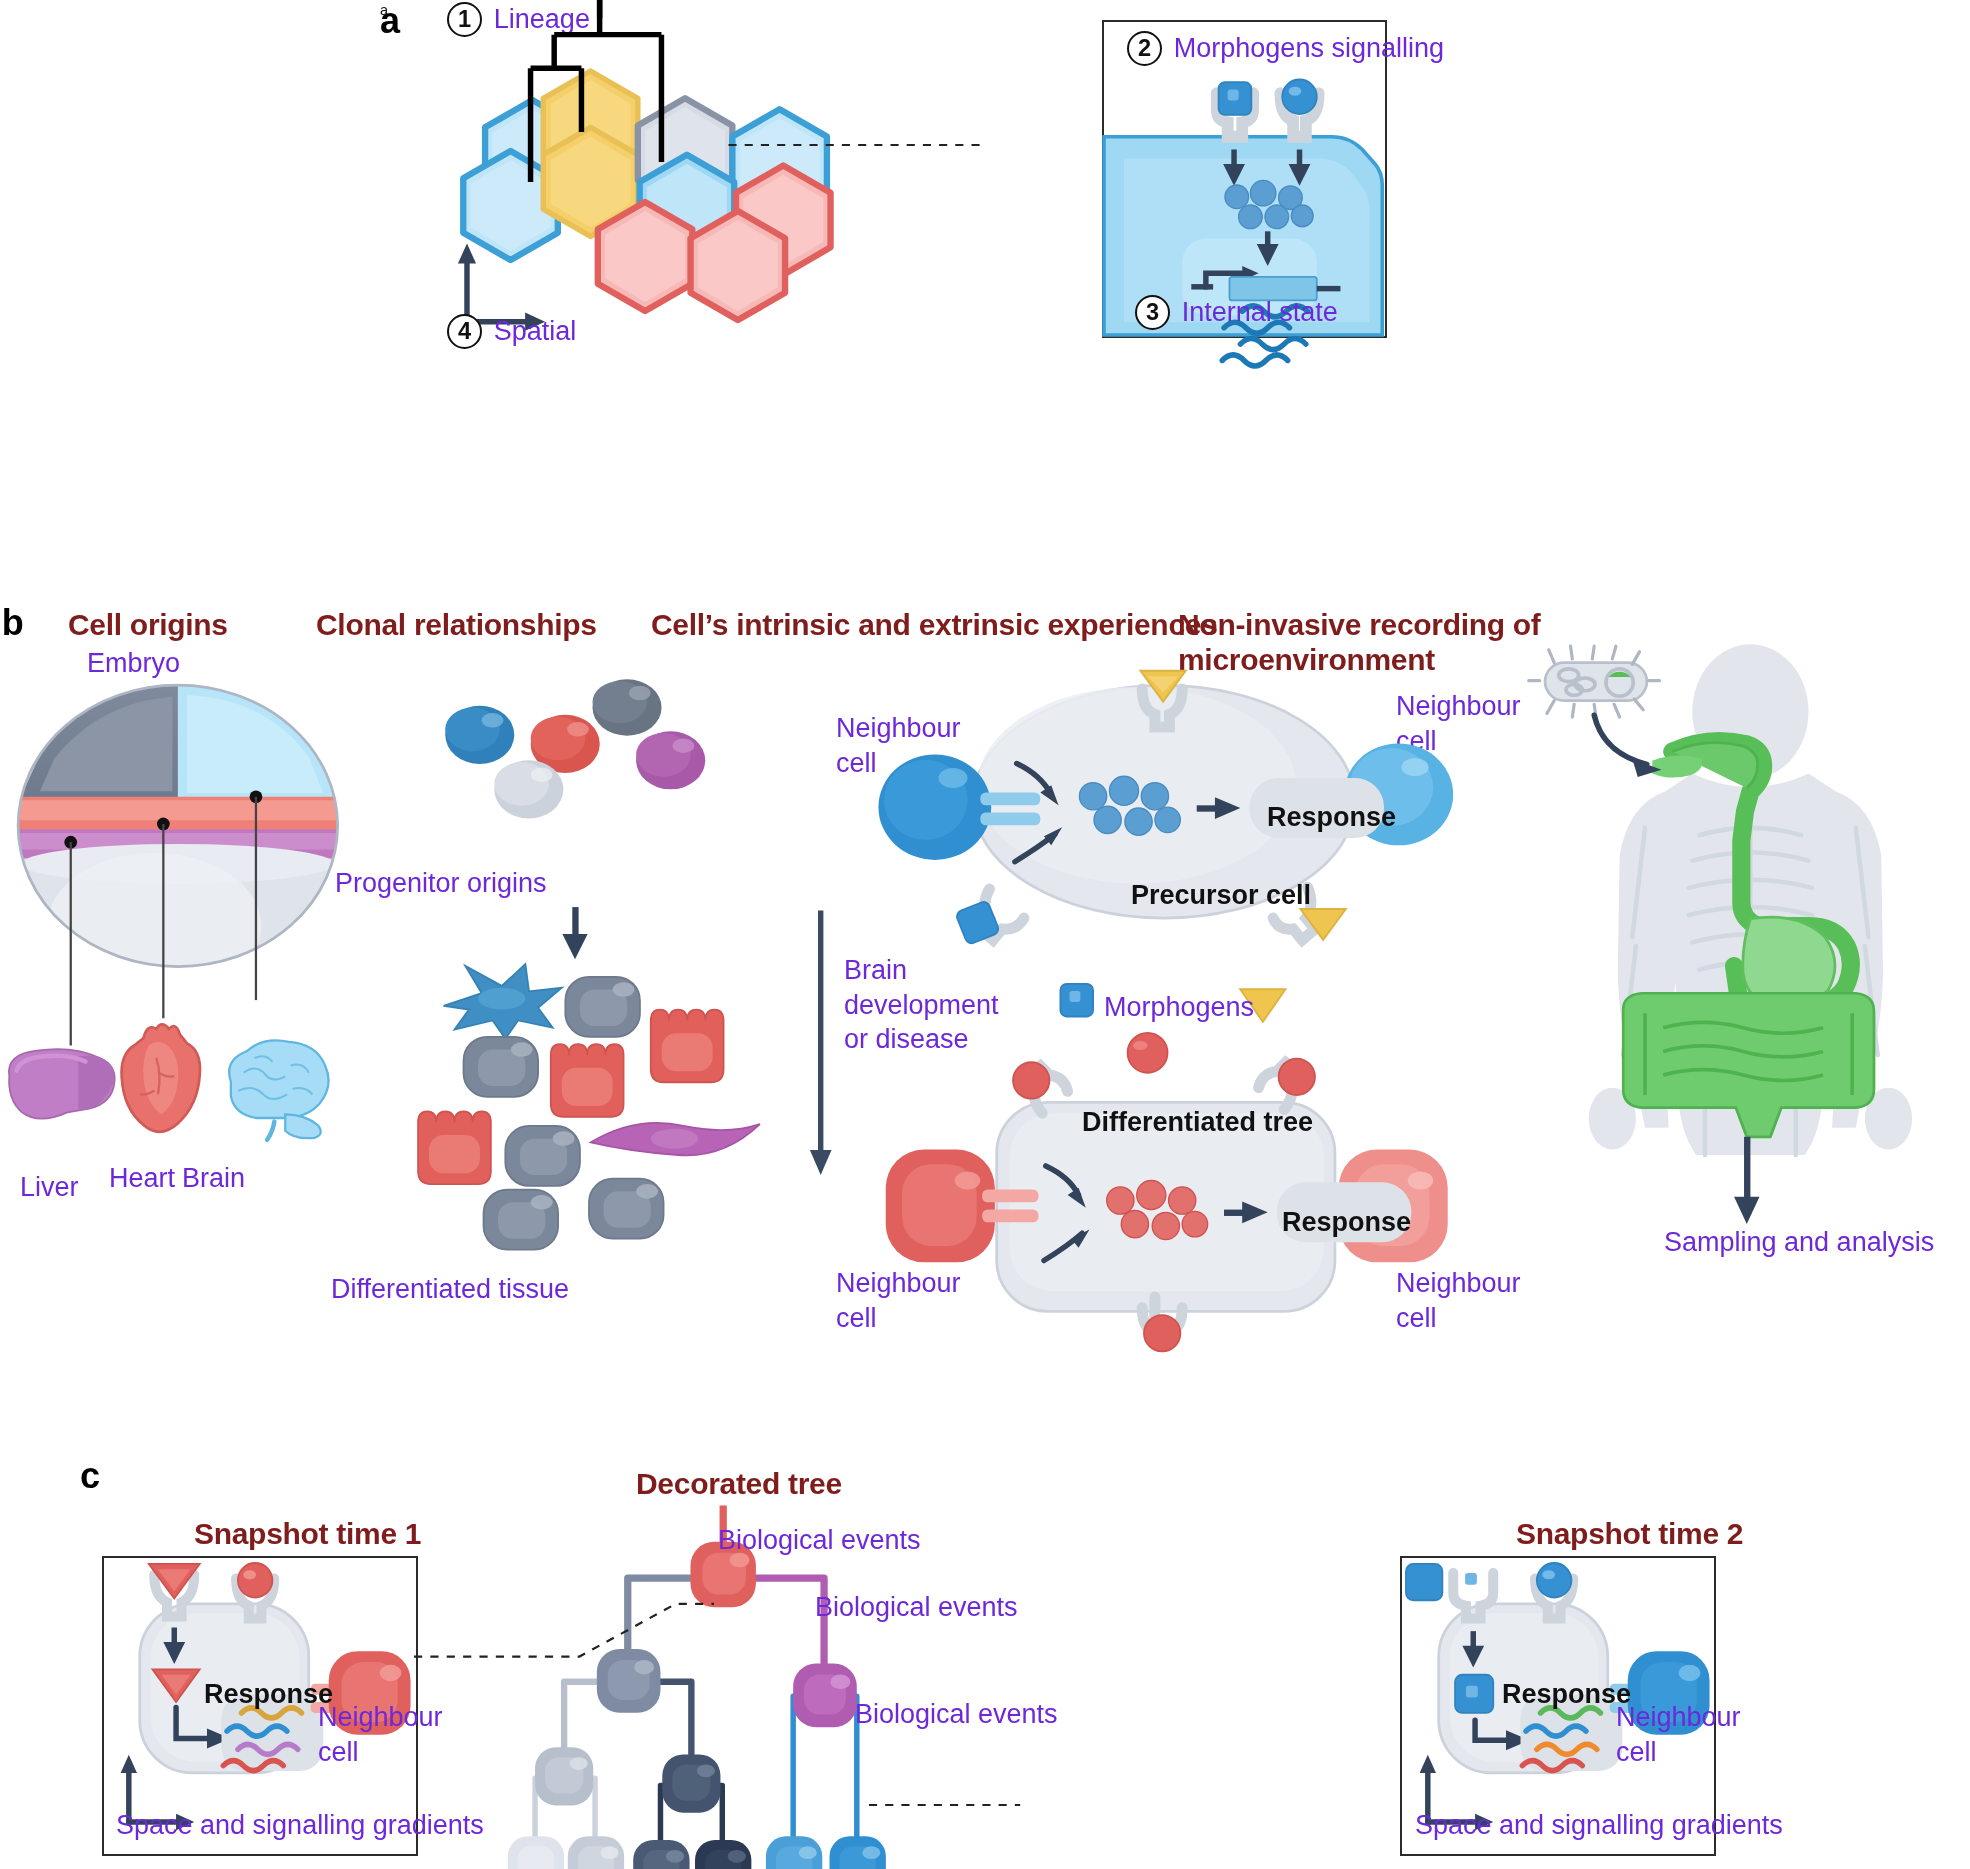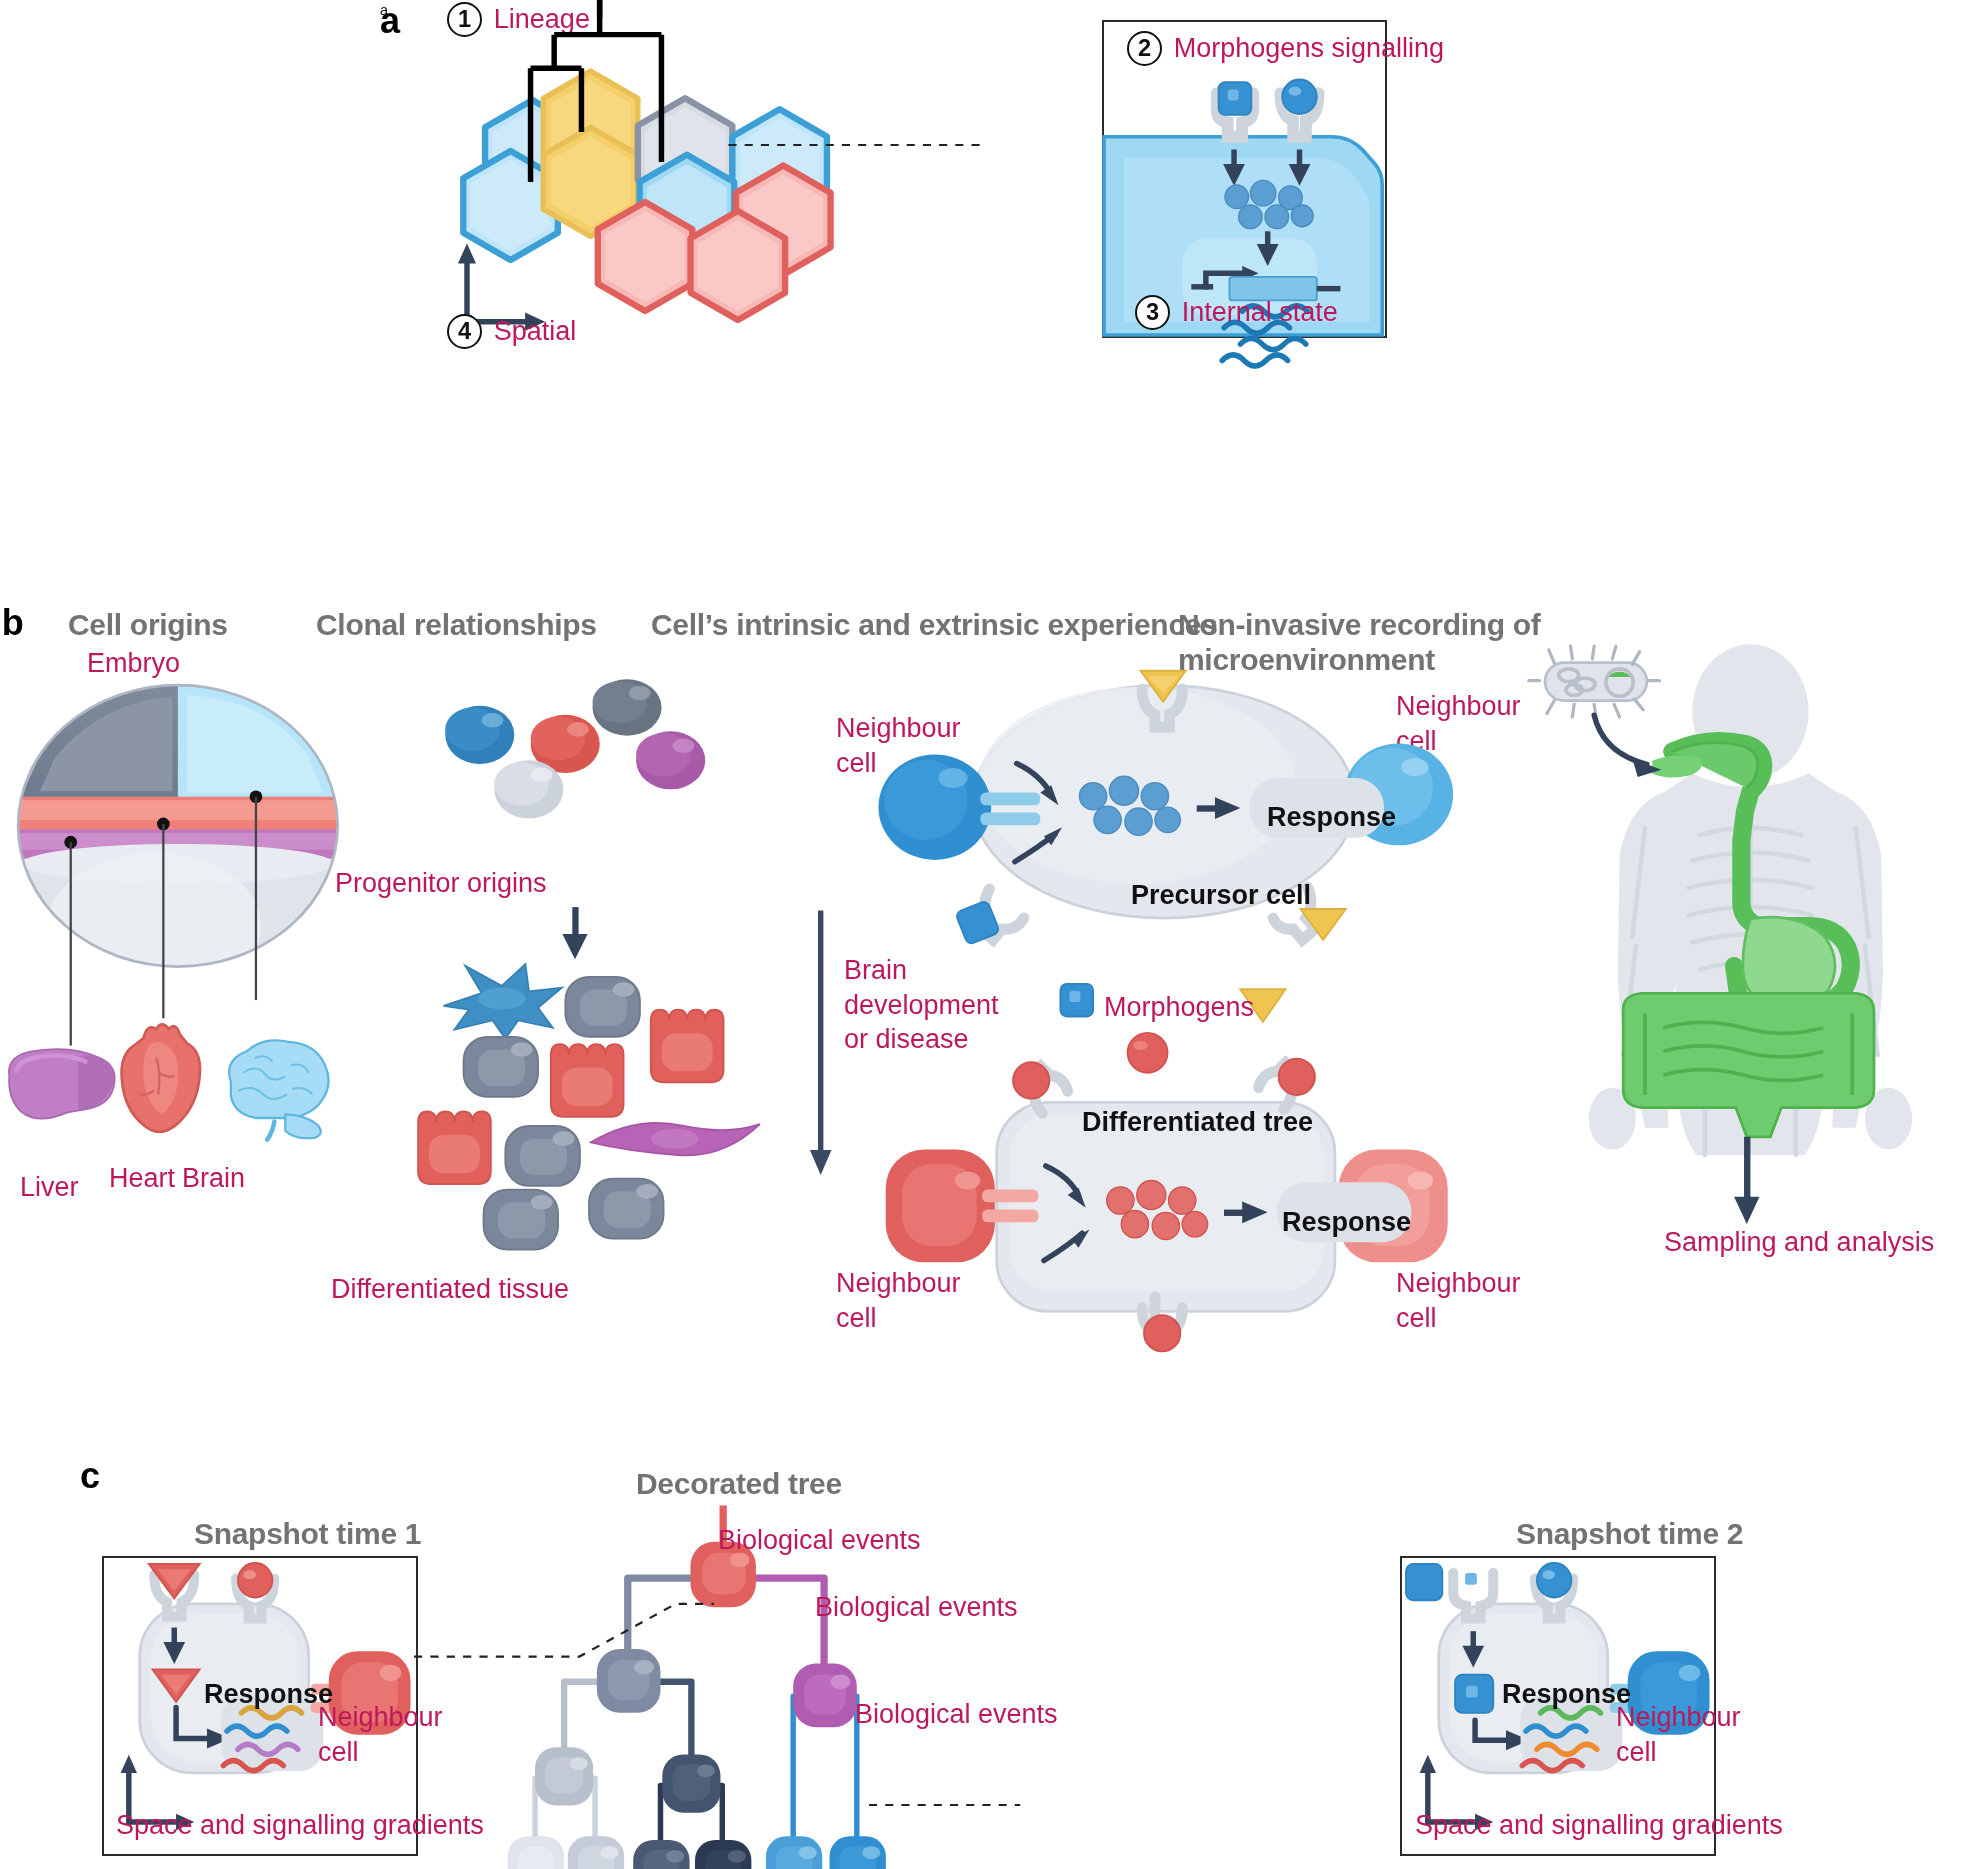--- a/index.html
+++ b/index.html
@@ -3,22 +3,22 @@
 <meta charset="utf-8">
 <style>
   html,body{margin:0;padding:0;background:#ffffff;}
   body{
     width:1970px;height:1869px;position:relative;overflow:hidden;
     font-family:"Liberation Sans","DejaVu Sans",sans-serif;
     color:#111111;
   }
   .abs{position:absolute;}
   .panel-letter{font-weight:bold;font-size:36px;letter-spacing:-0.9px;color:#000;}
-  .panel-title{font-weight:bold;font-size:30px;color:#737373;line-height:1.18;letter-spacing:-0.3px;}
-  .lbl{font-size:27px;color:#be185d;line-height:1.2;}
+  .panel-title{font-weight:bold;font-size:30px;color:#7f1d1d;line-height:1.18;letter-spacing:-0.3px;}
+  .lbl{font-size:27px;color:#6d28d9;line-height:1.2;}
   .bold-lbl{font-size:27px;font-weight:bold;color:#111;}
   .num-badge{
     width:35px;height:35px;border:2.7px solid #111;border-radius:50%;
     display:flex;align-items:center;justify-content:center;
     font-weight:bold;font-size:23.6px;color:#111;box-sizing:border-box;background:#fff;
   }
   .row{display:flex;align-items:center;gap:11.8px;}
   .box-outline{border:2.3px solid #2b2b2b;box-sizing:border-box;background:#fff;}
   svg{display:block;overflow:visible;}
   .dashed{stroke:#222;stroke-width:2.4;stroke-dasharray:9 9;fill:none;}

